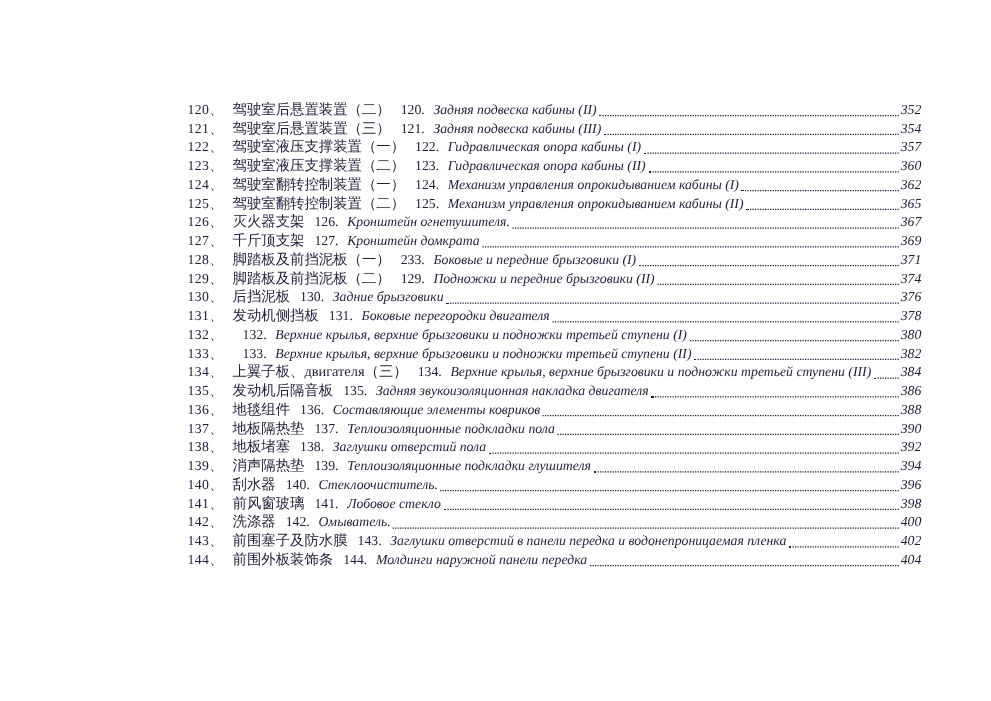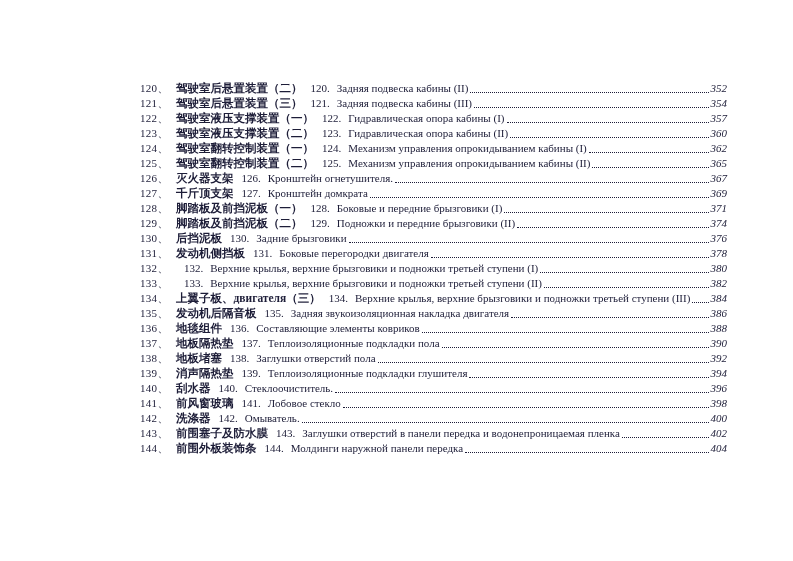--- a/index.html
+++ b/index.html
@@ -9,50 +9,51 @@
   }
   .doc-page {
     position: relative;
     width: 793px;
     height: 561px;
     background: #ffffff;
     overflow: hidden;
   }
   .toc {
     position: absolute;
-    left: 140px;
+    left: 150px;
     top: 81px;
     width: 587px;
     color: #1d1d38;
     font-family: "Liberation Serif", "DejaVu Serif", serif;
     font-size: 11px;
   }
   .toc-row {
     display: flex;
     align-items: baseline;
     height: 15px;
     line-height: 15px;
     white-space: nowrap;
   }
   .no-zh {
     flex: 0 0 36px;
     letter-spacing: 0.3px;
   }
   .title-zh {
     flex: 0 0 auto;
-    font-weight: bold;
+    font-weight: normal;
     font-size: 11.5px;
   }
   .no-ru {
     flex: 0 0 auto;
     margin-left: 8px;
   }
   .title-ru {
     flex: 0 0 auto;
     margin-left: 7px;
+    font-style: italic;
   }
   .leader {
     flex: 1 1 auto;
     min-width: 5px;
     height: 0;
     border-bottom: 1px dotted #1d1d38;
     align-self: flex-end;
     margin: 0 2px 3px 2px;
   }
   .page-no {
@@ -134,21 +135,21 @@
         <span class="title-zh">千斤顶支架</span>
         <span class="no-ru">127.</span>
         <span class="title-ru">Кронштейн домкрата</span>
         <span class="leader"></span>
         <span class="page-no">369</span>
       </div>
 
       <div class="toc-row">
         <span class="no-zh">128、</span>
         <span class="title-zh">脚踏板及前挡泥板（一）</span>
-        <span class="no-ru">128.</span>
+        <span class="no-ru">233.</span>
         <span class="title-ru">Боковые и передние брызговики (I)</span>
         <span class="leader"></span>
         <span class="page-no">371</span>
       </div>
 
       <div class="toc-row">
         <span class="no-zh">129、</span>
         <span class="title-zh">脚踏板及前挡泥板（二）</span>
         <span class="no-ru">129.</span>
         <span class="title-ru">Подножки и передние брызговики (II)</span>

